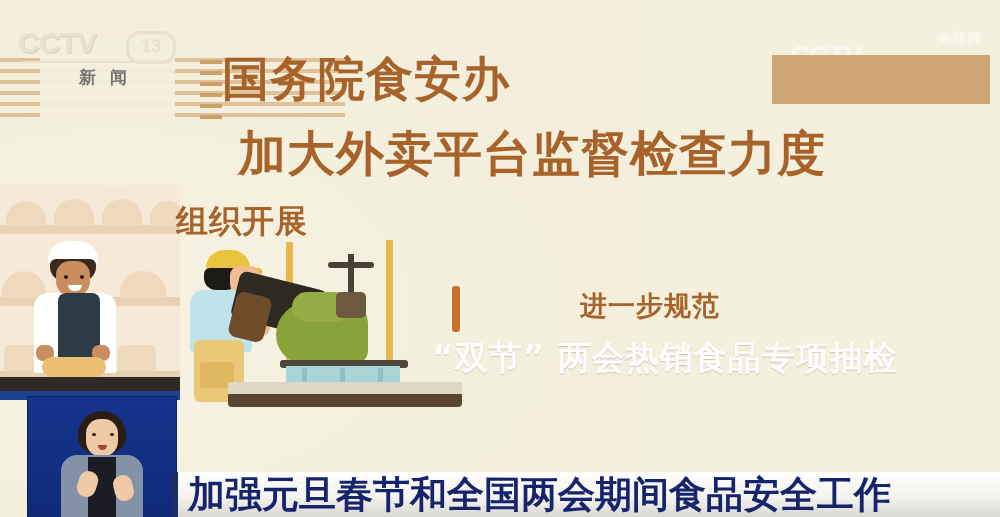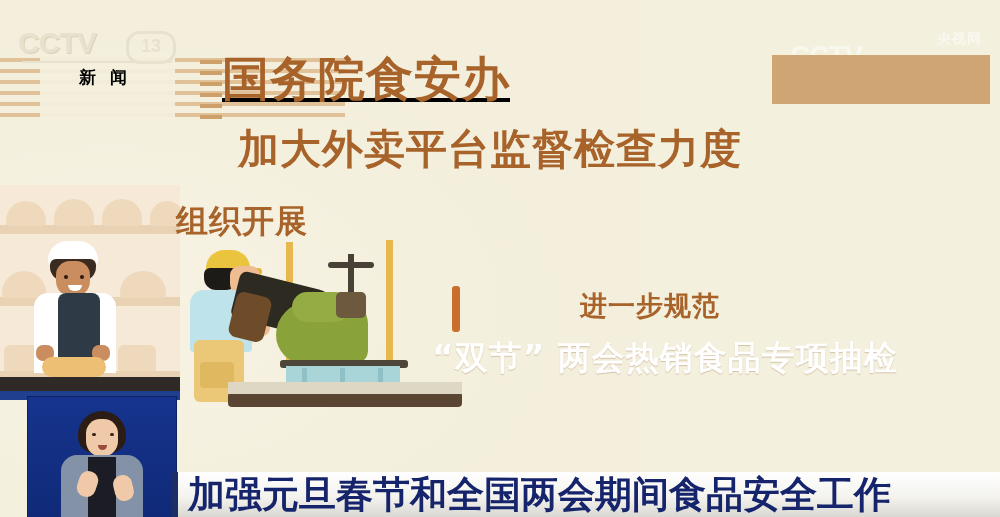--- a/index.html
+++ b/index.html
@@ -44,42 +44,42 @@
     text-shadow:1px 1px 0 #d8d2b8;line-height:1;
   }
   .cctv-13{
     position:absolute;left:108px;top:3px;width:44px;height:27px;
     border:3px solid #e7e2cd;border-radius:14px;
     font-size:18px;font-weight:bold;color:#e7e2cd;text-align:center;line-height:24px;
   }
   .cctv-rule{position:absolute;left:4px;top:33px;width:150px;height:2px;background:#e7e2cd;}
   .cctv-sub{
     position:absolute;left:30px;top:38px;width:110px;text-align:center;
-    font-size:17px;font-weight:bold;color:#000000;letter-spacing:14px;text-indent:14px;
+    font-size:17px;font-weight:bold;color:#737373;letter-spacing:14px;text-indent:14px;
   }
 
   
   .wm{position:absolute;right:12px;top:26px;width:200px;height:48px;opacity:.55;}
   .wm-cc{position:absolute;left:2px;top:14px;font-size:28px;font-weight:bold;color:#ffffff;letter-spacing:-1px;}
   .wm-cn{position:absolute;right:6px;top:4px;font-size:14px;font-weight:bold;color:#ffffff;letter-spacing:1px;}
   .wm-com{position:absolute;right:10px;top:22px;font-size:20px;font-weight:bold;color:#ffffff;}
 
   
   .line{position:absolute;white-space:nowrap;}
   .big{
     font-size:47px;font-weight:bold;color:#a8632a;letter-spacing:1px;
     font-family:"DejaVu Sans","Liberation Sans",sans-serif;
   }
   .mid{
     font-size:33px;font-weight:bold;color:#a8632a;letter-spacing:1px;
     font-family:"DejaVu Sans","Liberation Sans",sans-serif;
   }
-  .l1{left:222px;top:48px;display:flex;align-items:baseline;gap:4px;text-decoration:underline;}
+  .l1{left:222px;top:48px;display:flex;align-items:baseline;gap:4px;}
   .l2{left:238px;top:122px;}
-  .l2 .mid{font-size:41px;}
+  .l2 .mid{font-size:48px;}
   .l3{left:176px;top:200px;display:flex;align-items:center;gap:8px;}
   .l3 .mid{font-size:32px;}
   .l4{left:580px;top:288px;}
   .l4 .mid{font-size:27px;}
 
   .tanblock{position:absolute;left:772px;top:55px;width:218px;height:49px;background:#cfa673;}
 
   
   .pill{
     display:inline-block;background:#a9682f;border:3px solid #c99457;border-radius:12px;

